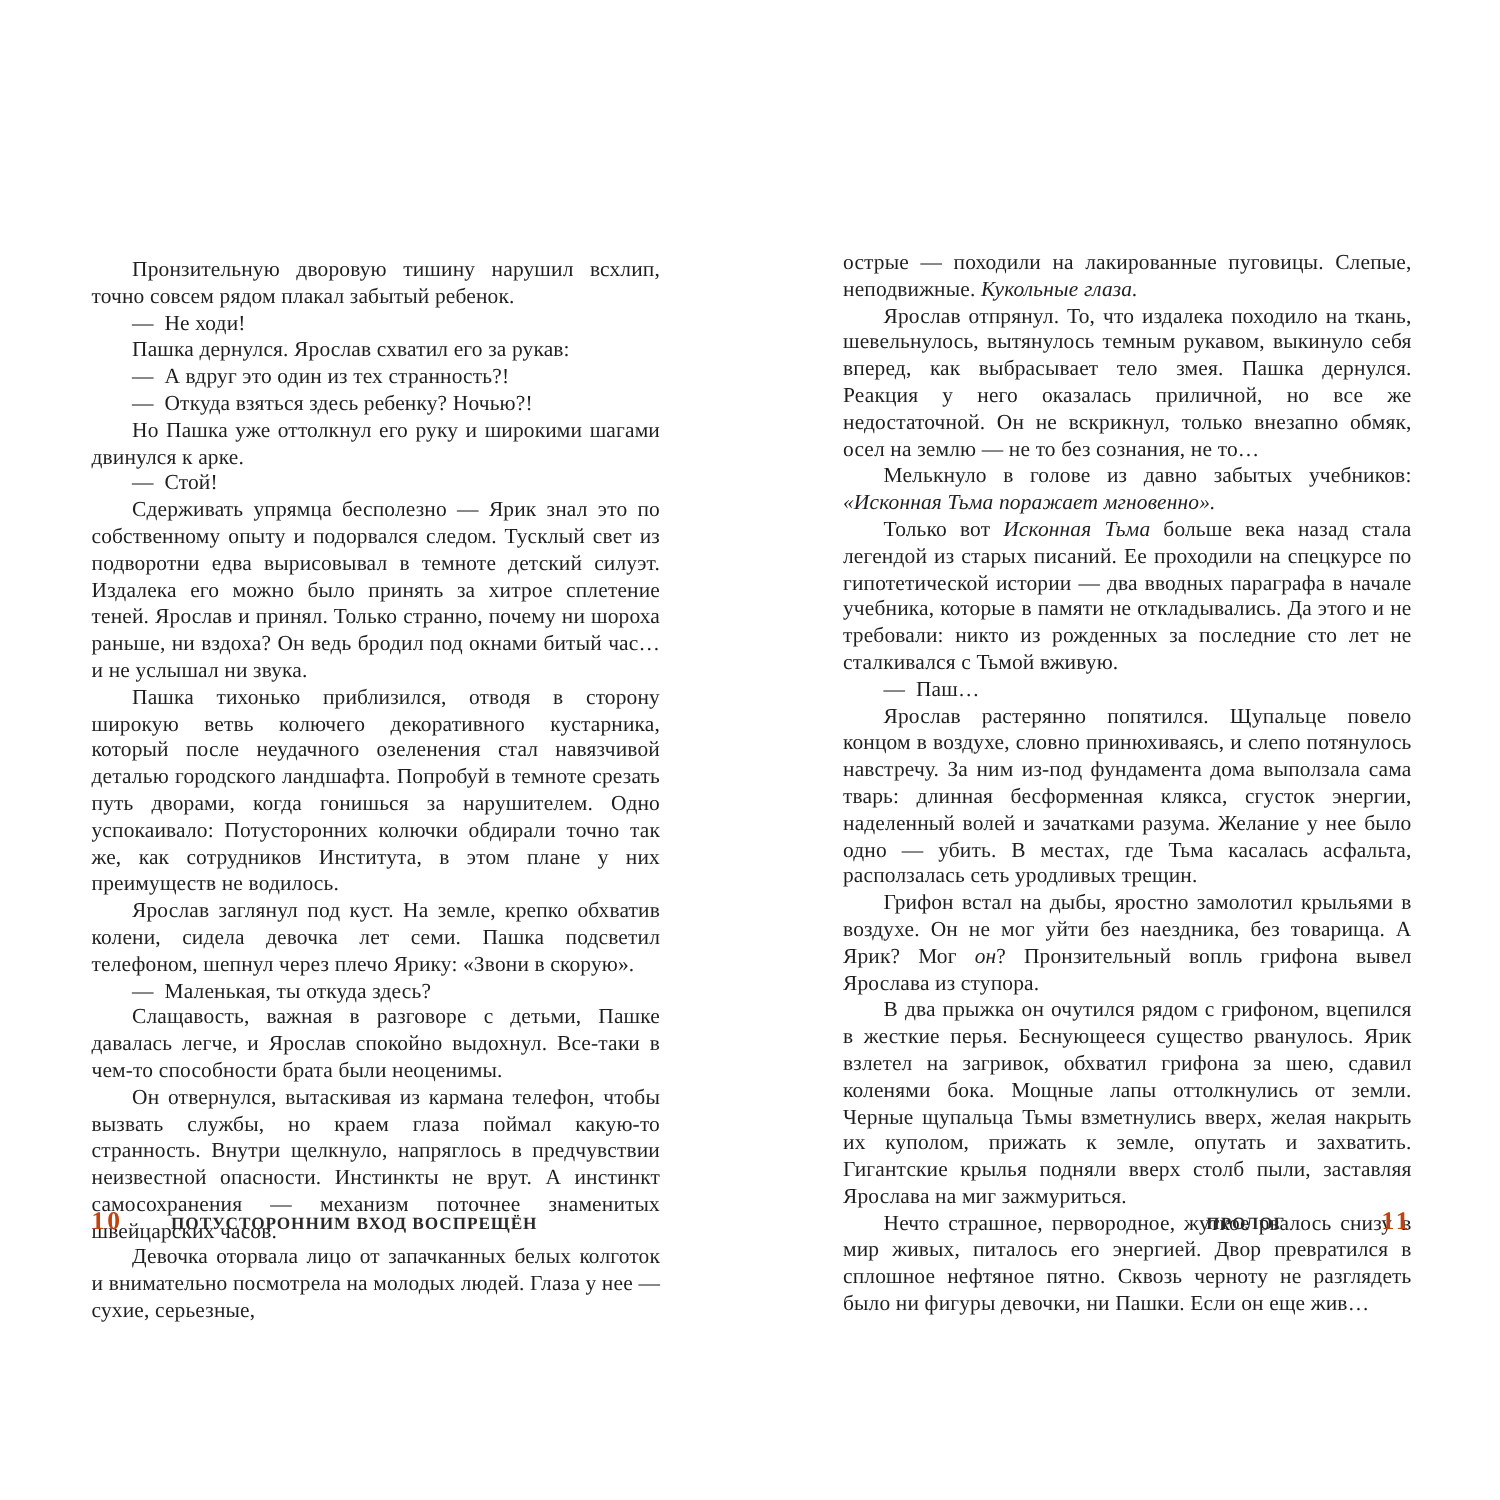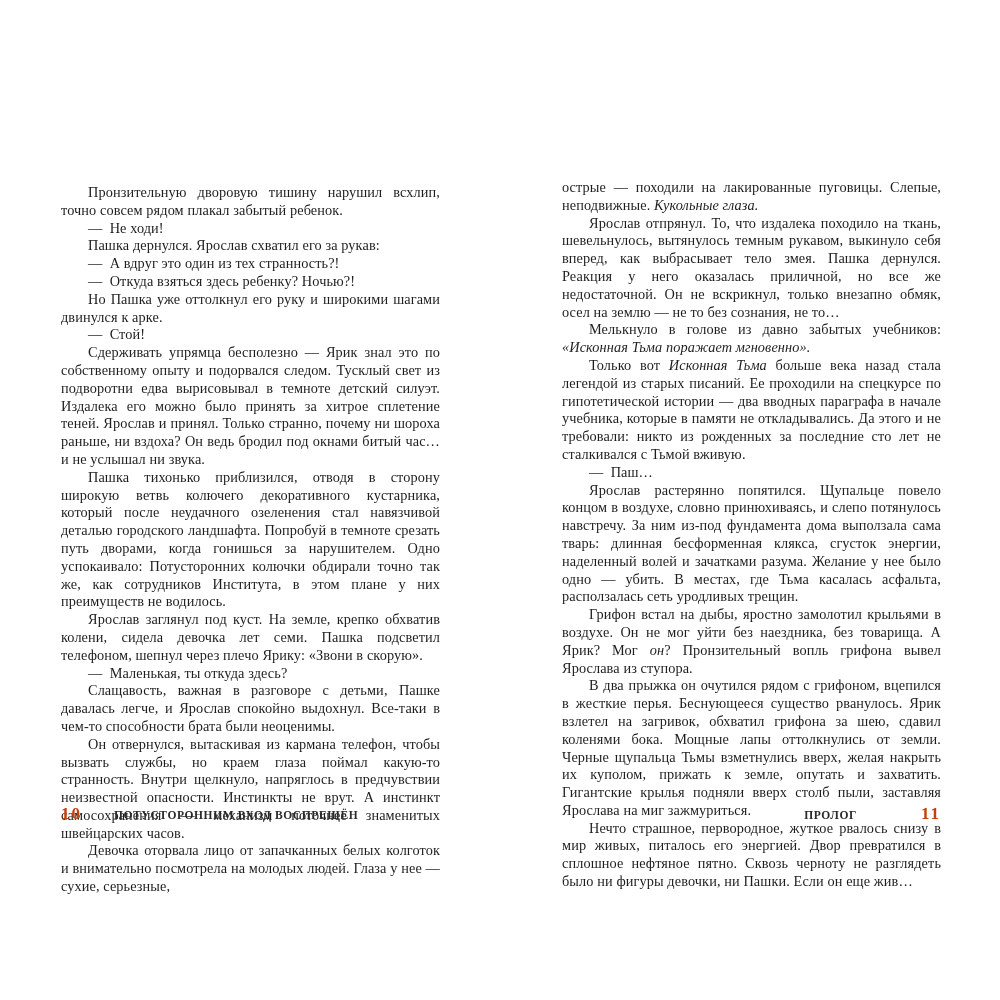--- a/index.html
+++ b/index.html
@@ -13,21 +13,20 @@
   }
   .book-spread { position: absolute; inset: 0; background: #ffffff; }
 
   .text-column {
     position: absolute;
     width: 379px;
     text-align: justify;
     font-size: 14.3px;
     line-height: 17.8px;
     letter-spacing: 0.1px;
-    margin-top: 12px;
   }
   .text-column.left  { left: 61px;  top: 172px; }
   .text-column.right { left: 562px; top: 167px; }
 
   .para { text-indent: 27px; }
   .para.noindent { text-indent: 0; }
   .para em { font-style: italic; }
 
   .page-footer {
     position: absolute;

